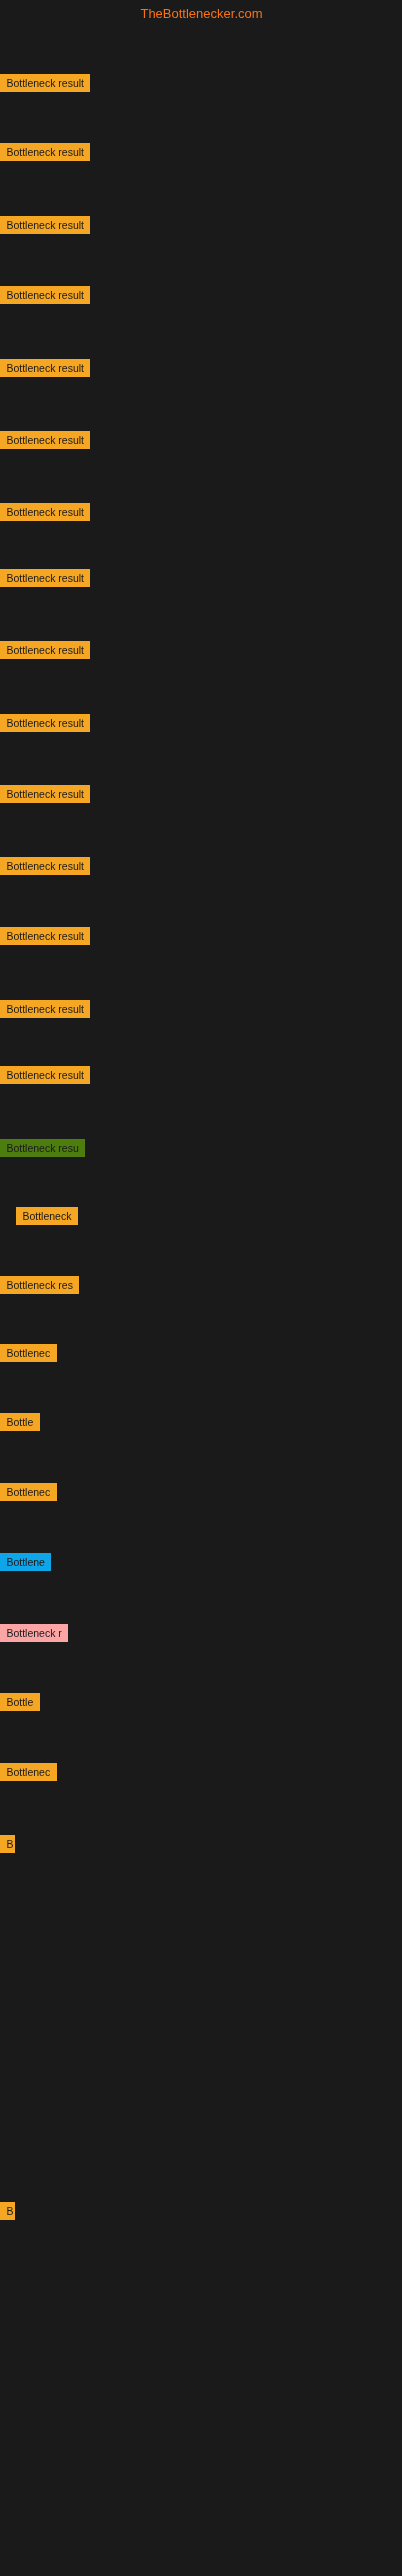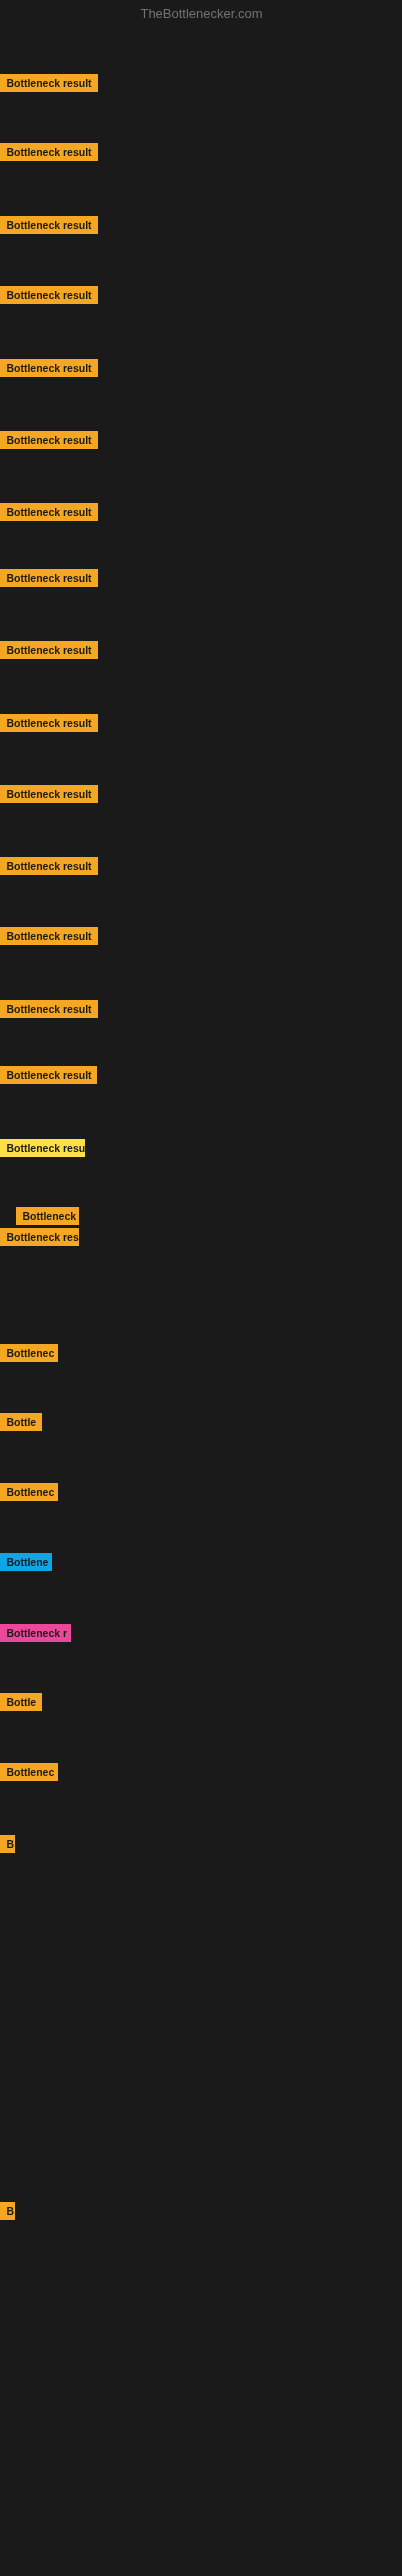--- a/index.html
+++ b/index.html
@@ -31,56 +31,56 @@
 
     .bottleneck-item {
       position: absolute;
       left: 0;
     }
 
     .bottleneck-badge {
       background-color: #f5a623;
       color: #1a1a1a;
       font-size: 10.5px;
-      font-weight: bold;
+      font-weight: normal;
       padding: 3.2px 6.4px;
       display: inline-block;
       white-space: nowrap;
       overflow: hidden;
     }
   </style>
 </head>
 <body style="background-color: rgb(26, 26, 26);">
 
-<div class="site-title" style="color: #737373; text-align: center;">
+<div class="site-title" style="color: #f97316; text-align: center;">
   <span>TheBottlenecker.com</span>
 </div>
 
 <div class="bottleneck-container" style="height: 2576px;">
 <div class="bottleneck-item" style="top: 46px; left: 0px;"><span class="bottleneck-badge" style="background-color: rgb(245, 166, 35); color: rgb(26, 26, 26); max-width: 105px;">Bottleneck result</span></div>
     <div class="bottleneck-item" style="top: 115px; left: 0px;"><span class="bottleneck-badge" style="background-color: rgb(245, 166, 35); color: rgb(26, 26, 26); max-width: 105px;">Bottleneck result</span></div>
     <div class="bottleneck-item" style="top: 188px; left: 0px;"><span class="bottleneck-badge" style="background-color: rgb(245, 166, 35); color: rgb(26, 26, 26); max-width: 105px;">Bottleneck result</span></div>
     <div class="bottleneck-item" style="top: 258px; left: 0px;"><span class="bottleneck-badge" style="background-color: rgb(245, 166, 35); color: rgb(26, 26, 26); max-width: 105px;">Bottleneck result</span></div>
     <div class="bottleneck-item" style="top: 331px; left: 0px;"><span class="bottleneck-badge" style="background-color: rgb(245, 166, 35); color: rgb(26, 26, 26); max-width: 105px;">Bottleneck result</span></div>
     <div class="bottleneck-item" style="top: 403px; left: 0px;"><span class="bottleneck-badge" style="background-color: rgb(245, 166, 35); color: rgb(26, 26, 26); max-width: 105px;">Bottleneck result</span></div>
     <div class="bottleneck-item" style="top: 475px; left: 0px;"><span class="bottleneck-badge" style="background-color: rgb(245, 166, 35); color: rgb(26, 26, 26); max-width: 105px;">Bottleneck result</span></div>
     <div class="bottleneck-item" style="top: 541px; left: 0px;"><span class="bottleneck-badge" style="background-color: rgb(245, 166, 35); color: rgb(26, 26, 26); max-width: 105px;">Bottleneck result</span></div>
     <div class="bottleneck-item" style="top: 613px; left: 0px;"><span class="bottleneck-badge" style="background-color: rgb(245, 166, 35); color: rgb(26, 26, 26); max-width: 105px;">Bottleneck result</span></div>
     <div class="bottleneck-item" style="top: 686px; left: 0px;"><span class="bottleneck-badge" style="background-color: rgb(245, 166, 35); color: rgb(26, 26, 26); max-width: 105px;">Bottleneck result</span></div>
     <div class="bottleneck-item" style="top: 757px; left: 0px;"><span class="bottleneck-badge" style="background-color: rgb(245, 166, 35); color: rgb(26, 26, 26); max-width: 105px;">Bottleneck result</span></div>
     <div class="bottleneck-item" style="top: 829px; left: 0px;"><span class="bottleneck-badge" style="background-color: rgb(245, 166, 35); color: rgb(26, 26, 26); max-width: 105px;">Bottleneck result</span></div>
     <div class="bottleneck-item" style="top: 899px; left: 0px;"><span class="bottleneck-badge" style="background-color: rgb(245, 166, 35); color: rgb(26, 26, 26); max-width: 105px;">Bottleneck result</span></div>
     <div class="bottleneck-item" style="top: 972px; left: 0px;"><span class="bottleneck-badge" style="background-color: rgb(245, 166, 35); color: rgb(26, 26, 26); max-width: 105px;">Bottleneck result</span></div>
     <div class="bottleneck-item" style="top: 1038px; left: 0px;"><span class="bottleneck-badge" style="background-color: rgb(245, 166, 35); color: rgb(26, 26, 26); max-width: 97px;">Bottleneck result</span></div>
-    <div class="bottleneck-item" style="top: 1111px; left: 0px;"><span class="bottleneck-badge" style="background-color: #fde047; color: rgb(26, 26, 26); max-width: 85px;">Bottleneck resu</span></div>
+    <div class="bottleneck-item" style="top: 1111px; left: 0px;"><span class="bottleneck-badge" style="background-color: #4d7c0f; color: rgb(26, 26, 26); max-width: 85px;">Bottleneck resu</span></div>
     <div class="bottleneck-item" style="top: 1179px; left: 16px;"><span class="bottleneck-badge" style="background-color: rgb(245, 166, 35); color: rgb(26, 26, 26); max-width: 63px;">Bottleneck</span></div>
-    <div class="bottleneck-item" style="top: 1200px; left: 0px; text-align: center;"><span class="bottleneck-badge" style="background-color: rgb(245, 166, 35); color: rgb(26, 26, 26); max-width: 79px;">Bottleneck res</span></div>
+    <div class="bottleneck-item" style="top: 1248px; left: 0px; text-align: center;"><span class="bottleneck-badge" style="background-color: rgb(245, 166, 35); color: rgb(26, 26, 26); max-width: 79px;">Bottleneck res</span></div>
     <div class="bottleneck-item" style="top: 1316px; left: 0px;"><span class="bottleneck-badge" style="background-color: rgb(245, 166, 35); color: rgb(26, 26, 26); max-width: 58px;">Bottlenec</span></div>
     <div class="bottleneck-item" style="top: 1385px; left: 0px;"><span class="bottleneck-badge" style="background-color: rgb(245, 166, 35); color: rgb(26, 26, 26); max-width: 42px;">Bottle</span></div>
     <div class="bottleneck-item" style="top: 1455px; left: 0px;"><span class="bottleneck-badge" style="background-color: rgb(245, 166, 35); color: rgb(26, 26, 26); max-width: 58px;">Bottlenec</span></div>
     <div class="bottleneck-item" style="top: 1525px; left: 0px;"><span class="bottleneck-badge" style="background-color: #0ea5e9; color: rgb(26, 26, 26); max-width: 52px;">Bottlene</span></div>
-    <div class="bottleneck-item" style="top: 1596px; left: 0px;"><span class="bottleneck-badge" style="background-color: #ec4899; color: rgb(26, 26, 26); max-width: 71px;">Bottleneck r</span></div>
+    <div class="bottleneck-item" style="top: 1596px; left: 0px;"><span class="bottleneck-badge" style="background-color: #fca5a5; color: rgb(26, 26, 26); max-width: 71px;">Bottleneck r</span></div>
     <div class="bottleneck-item" style="top: 1665px; left: 0px;"><span class="bottleneck-badge" style="background-color: rgb(245, 166, 35); color: rgb(26, 26, 26); max-width: 42px;">Bottle</span></div>
     <div class="bottleneck-item" style="top: 1735px; left: 0px;"><span class="bottleneck-badge" style="background-color: rgb(245, 166, 35); color: rgb(26, 26, 26); max-width: 58px;">Bottlenec</span></div>
     <div class="bottleneck-item" style="top: 1807px; left: 0px;"><span class="bottleneck-badge" style="background-color: rgb(245, 166, 35); color: rgb(26, 26, 26); max-width: 14.5px;">B</span></div>
     <div class="bottleneck-item" style="top: 2174px; left: 0px;"><span class="bottleneck-badge" style="background-color: rgb(245, 166, 35); color: rgb(26, 26, 26); max-width: 14.5px;">B</span></div>
   </div>
 
 
 </body></html>

